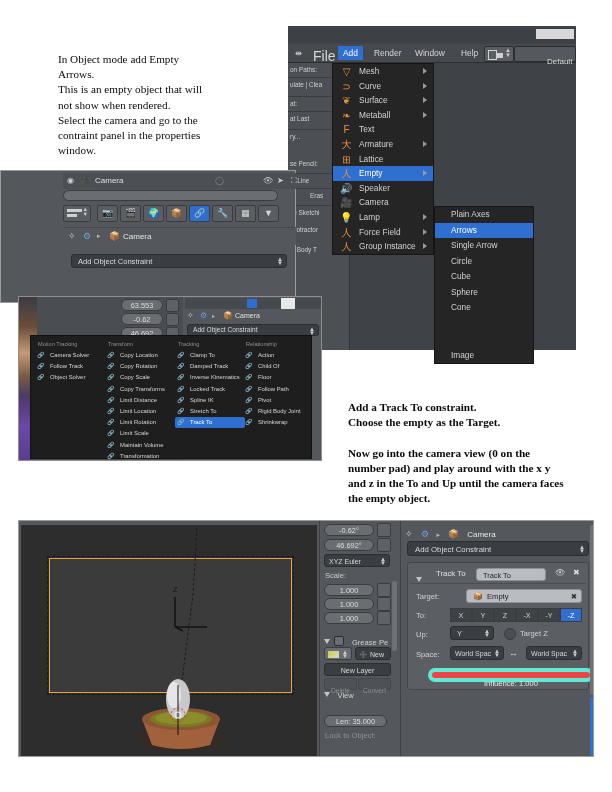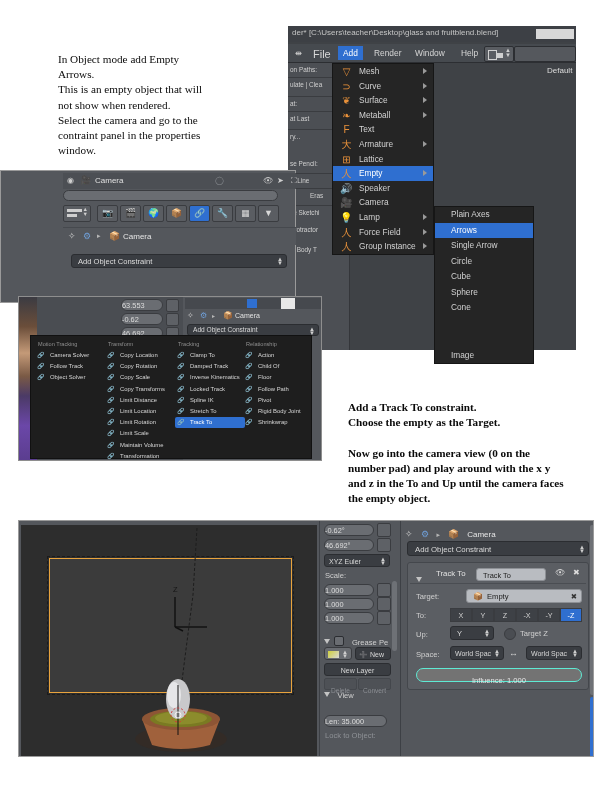--- a/index.html
+++ b/index.html
@@ -22,21 +22,21 @@
   .mi.sel{background:#2f6fd0;color:#ffffff;}
   .mi .arw{position:absolute;right:6px;top:4px;width:0;height:0;
       border-left:4px solid #9a9a9a;border-top:3px solid transparent;
       border-bottom:3px solid transparent;}
   .mi .gi{position:absolute;left:7px;top:1px;width:13px;height:13px;
       font-size:10px;line-height:13px;text-align:center;color:#e8913a;}
 
   .btnrow{display:flex;}
   .fld{background:#6a6d72;border:1px solid #3a3c40;border-radius:7px;
        color:#ddd;font-size:7.4px;height:12px;line-height:11px;
-       box-sizing:border-box;}
+       text-align:center;box-sizing:border-box;}
   .dark{background:#3a3d42;border:1px solid #2b2d31;border-radius:3px;
        color:#d8d8d8;font-size:7.6px;line-height:13px;box-sizing:border-box;}
   .lbl{color:#d0d0d0;font-size:7.6px;}
 
   
   #constraint-popup{background:#1e1e1e;border:1px solid #111;}
   .cgrp-title{color:#8f8f8f;font-size:5.6px;margin-bottom:3px;padding-left:3px;}
   .citem{color:#d6d6d6;font-size:5.9px;height:11.2px;line-height:11.2px;
          padding-left:15px;position:relative;white-space:nowrap;border-radius:2px;}
   .citem.sel{background:#2f6fd0;color:#fff;}
@@ -59,39 +59,38 @@
 Arrows.
 This is an empty object that will
 not show when rendered.
 Select the camera and go to the
 contraint panel in the properties
 window.</div>
 
 <div class="bl" id="blender-top" style="left:288px;top:26px;width:288px;height:324px;background:#3f4246;">
 
   <div class="bl titlebar" style="left:0;top:0;width:288px;height:16px;">
-    <div style="position:absolute;left:4px;top:2px;font-size:8px;color:#c5c5c5;white-space:nowrap;overflow:hidden;width:252px;">der* [C:\Users\teacher\Desktop\glass and fruitblend.blend]</div>
     <div style="position:absolute;right:2px;top:3px;width:38px;height:10px;background:#d8d8d8;"></div>
   </div>
 
   <div class="bl hdr" style="left:0;top:18px;width:288px;height:19px;border-bottom:1px solid #2c2e32;">
     <span style="position:absolute;left:7px;top:4px;font-size:8.4px;color:#cfcfcf;">⇼</span>
-    <span style="position:absolute;left:25px;top:4px;font-size:11px;color:#d6d6d6;">File</span>
+    <span style="position:absolute;left:25px;top:4px;font-size:14px;color:#d6d6d6;">File</span>
     <span style="position:absolute;left:50px;top:2px;font-size:8.4px;color:#fff;background:#2f6fd0;padding:2px 5px;">Add</span>
     <span style="position:absolute;left:86px;top:4px;font-size:8.4px;color:#d6d6d6;">Render</span>
     <span style="position:absolute;left:127px;top:4px;font-size:8.4px;color:#d6d6d6;">Window</span>
     <span style="position:absolute;left:173px;top:4px;font-size:8.4px;color:#d6d6d6;">Help</span>
 
     <div style="position:absolute;left:196px;top:2px;width:28px;height:14px;background:#5a5d62;border:1px solid #2c2e32;border-radius:2px;">
       <div style="position:absolute;left:3px;top:3px;width:7px;height:8px;border:1px solid #d0d0d0;"></div>
       <div style="position:absolute;left:12px;top:6px;width:6px;height:5px;background:#d0d0d0;"></div>
       <div style="position:absolute;right:2px;top:1px;color:#d0d0d0;font-size:6px;line-height:5px;">▲<br>▼</div>
     </div>
     <div style="position:absolute;left:226px;top:2px;width:60px;height:14px;background:#55585d;border:1px solid #2c2e32;border-radius:2px;">
-      <span style="position:absolute;left:5px;top:19px;font-size:8px;color:#ddd;padding-left:27px;">Default</span>
+      <span style="position:absolute;left:5px;top:10px;font-size:8px;color:#ddd;padding-left:27px;">Default</span>
     </div>
   </div>
 
   <div class="bl" style="left:0;top:37px;width:62px;height:287px;background:#4c4f54;border-right:1px solid #34363a;">
     <div class="lbl" style="position:absolute;left:2px;top:3px;font-size:6.4px;">on Paths:</div>
     <div class="lbl" style="position:absolute;left:2px;top:18px;font-size:6.4px;">ulate | Clea</div>
     <div class="lbl" style="position:absolute;left:2px;top:37px;font-size:6.4px;">at:</div>
     <div class="lbl" style="position:absolute;left:2px;top:52px;font-size:6.4px;">at Last</div>
     <div class="lbl" style="position:absolute;left:2px;top:70px;font-size:6.4px;">ry...</div>
     <div class="lbl" style="position:absolute;left:2px;top:97px;font-size:6.4px;">se Pencil:</div>
@@ -410,21 +409,21 @@
       <div class="bl dark" style="left:42px;top:83px;width:54px;height:14px;">
         <span style="position:absolute;left:4px;top:0;font-size:7px;line-height:14px;">World Spac</span>
         <span class="spin" style="top:2px;">▲<br>▼</span>
       </div>
       <span style="position:absolute;left:101px;top:85px;font-size:9px;color:#d0d0d0;">↔</span>
       <div class="bl dark" style="left:118px;top:83px;width:56px;height:14px;">
         <span style="position:absolute;left:4px;top:0;font-size:7px;line-height:14px;">World Spac</span>
         <span class="spin" style="top:2px;">▲<br>▼</span>
       </div>
 
-      <div class="bl" style="left:8px;top:105px;width:166px;height:14px;background:#737373;border:1px solid #5eead4;border-radius:7px;text-align:center;">
+      <div class="bl" style="left:20px;top:105px;width:166px;height:14px;background:#ef4444;border:4px solid #5eead4;border-radius:7px;text-align:center;">
         <span style="font-size:7.6px;line-height:14px;color:#e6e6e6;">Influence: 1.000</span>
       </div>
     </div>
 
     <div style="position:absolute;right:1px;top:4px;width:4px;height:170px;background:#6e7176;border-radius:2px;"></div>
     <div style="position:absolute;right:1px;top:176px;width:4px;height:60px;background:#2f6fd0;border-radius:2px;"></div>
   </div>
 </div>
 
 </body></html>

